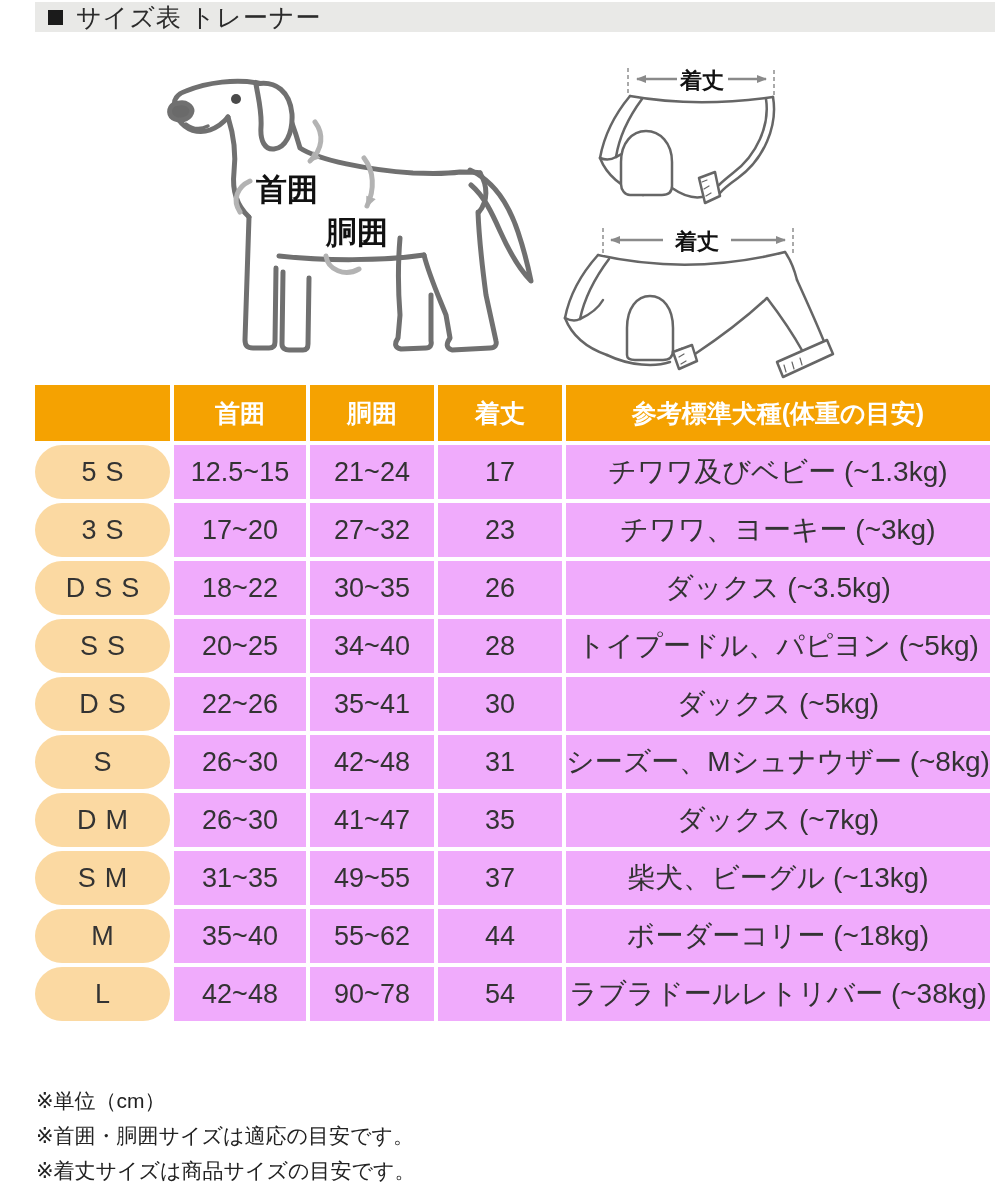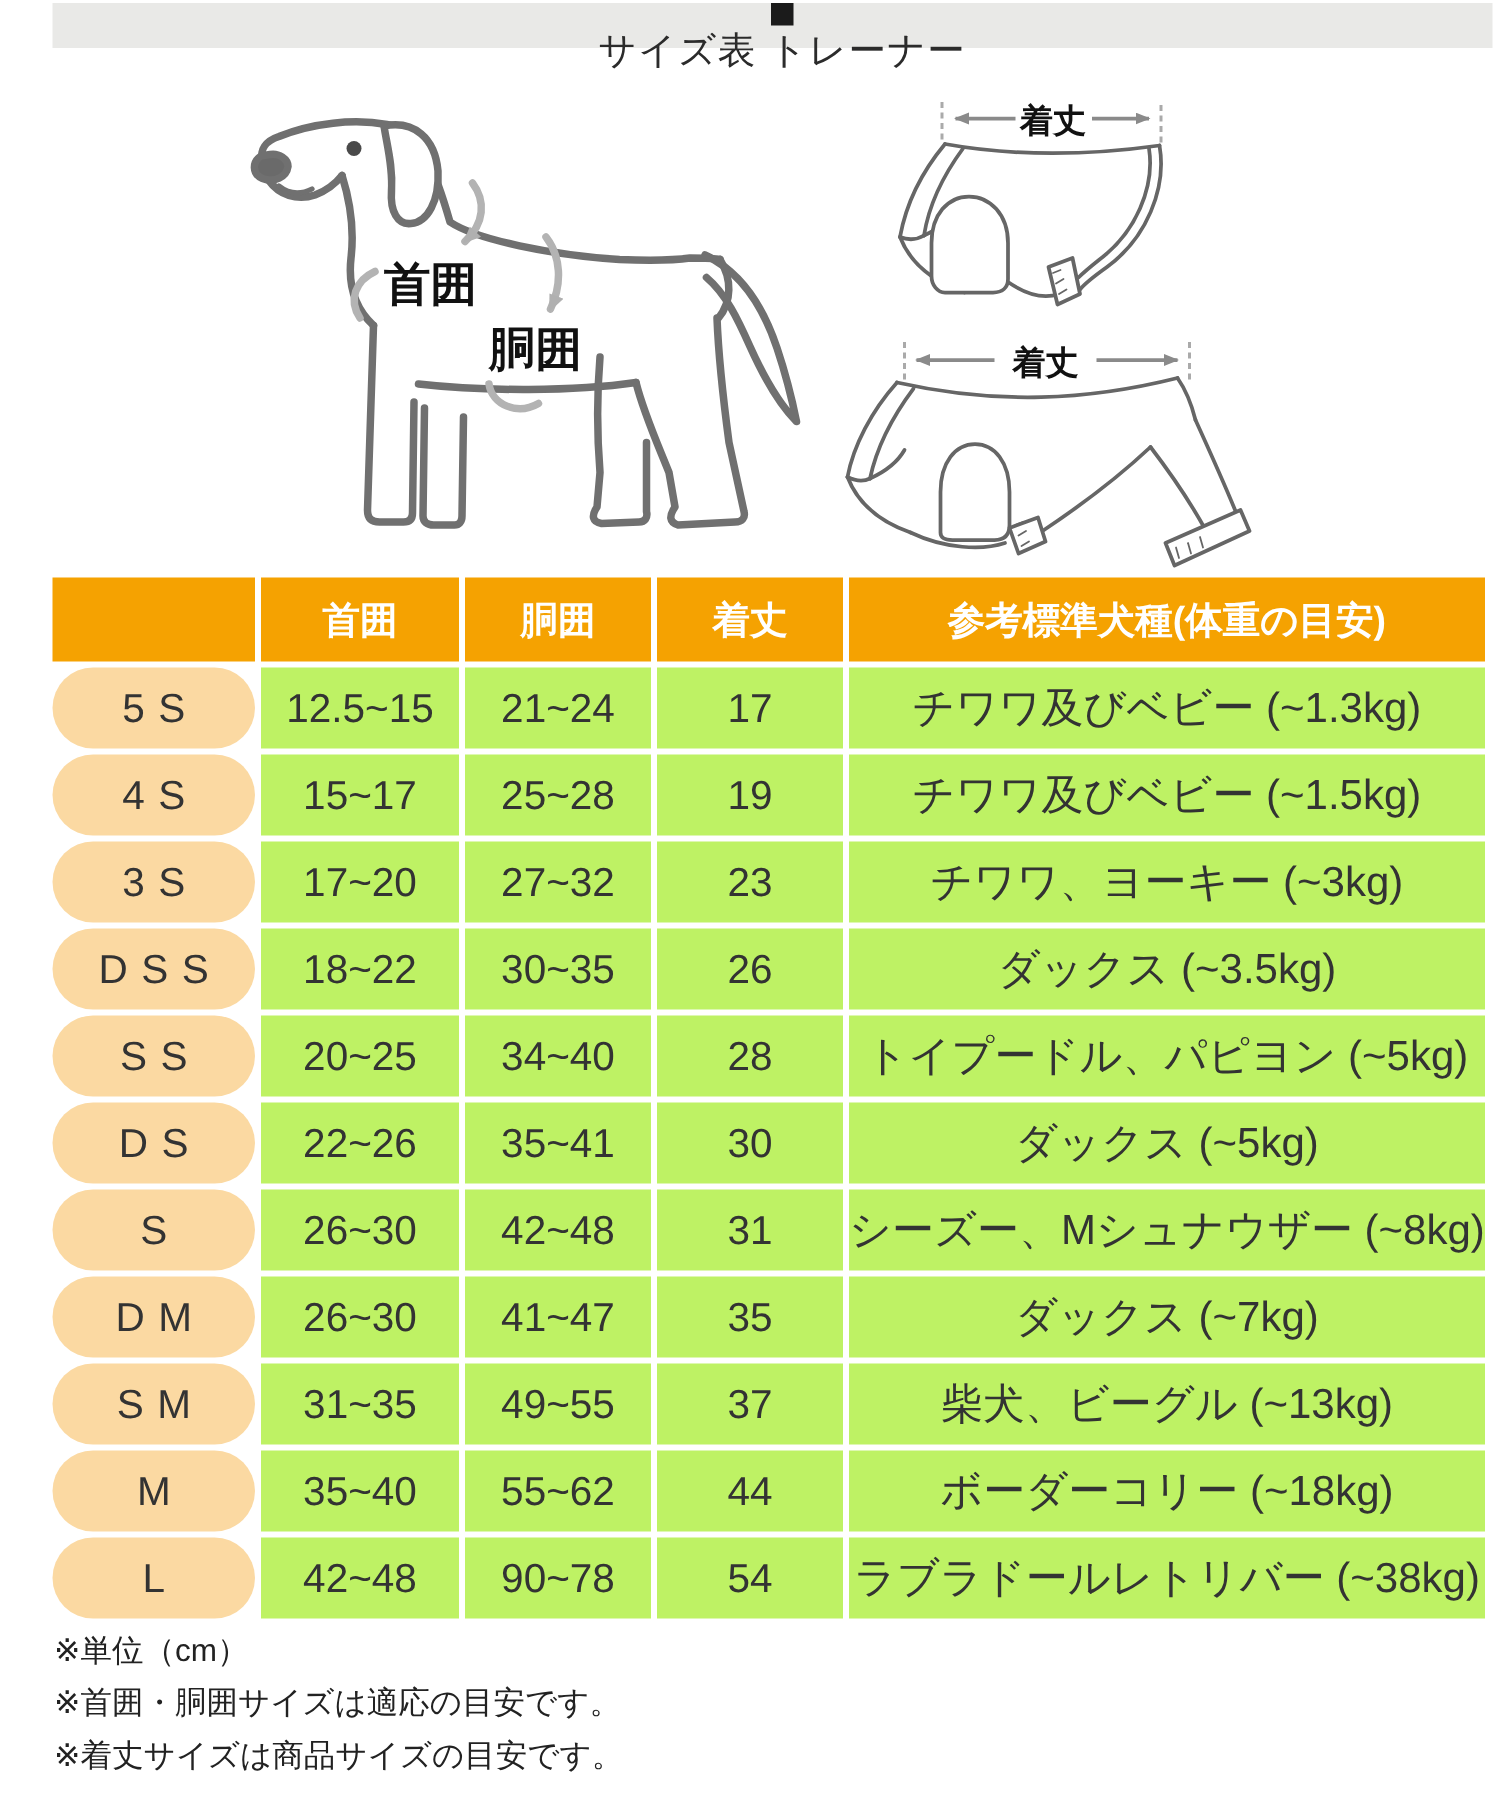--- a/index.html
+++ b/index.html
@@ -4,21 +4,21 @@
 <style>
   html,body{margin:0;padding:0;}
   body{
     width:999px;height:1200px;background:#ffffff;position:relative;
     font-family:"Liberation Sans","DejaVu Sans",sans-serif;
     -webkit-font-smoothing:antialiased;
   }
   
   .title-bar{
     position:absolute;left:35px;top:2px;width:960px;height:30px;
-    background:#e9e9e7;display:flex;align-items:center;flex-direction:column;
+    background:#e9e9e7;display:flex;align-items:center;
   }
   .bullet{width:15px;height:15px;background:#1b1b1b;margin-left:13px;flex:0 0 auto;}
   .title-text{font-size:25px;color:#2b2b2b;margin-left:13px;letter-spacing:1px;white-space:nowrap;}
 
   
   .fig{position:absolute;}
   #fig-dog{left:148px;top:60px;}
   #fig-g1{left:575px;top:58px;}
   #fig-g2{left:545px;top:222px;}
   svg text.kanji-big{font-size:31px;font-weight:bold;fill:#111;}
@@ -27,21 +27,21 @@
   
   table.size{
     position:absolute;left:31px;top:381px;
     border-collapse:separate;border-spacing:4px;table-layout:fixed;
   }
   table.size th{
     background:#f5a201;color:#ffffff;font-size:25px;font-weight:bold;
     height:56px;text-align:center;padding:0;
   }
   table.size td{
-    background:#bef264;color:#333333;font-size:27px;
+    background:#f0abfc;color:#333333;font-size:27px;
     height:54px;text-align:center;padding:0;white-space:nowrap;
   }
   table.size td.size-col{
     background:#fbd9a2;letter-spacing:9px;text-indent:9px;border-radius:27px;
   }
   table.size td.breed-col{font-size:28px;}
   .w0{width:135px;} .w1{width:132px;} .w2{width:124px;} .w3{width:124px;} .w4{width:395px;}
 
   
   .footnotes{
@@ -200,27 +200,20 @@
     <th>参考標準犬種(体重の目安)</th>
   </tr>
   <tr>
     <td class="size-col">5S</td>
     <td>12.5~15</td>
     <td>21~24</td>
     <td>17</td>
     <td class="breed-col">チワワ及びベビー (~1.3kg)</td>
   </tr>
   <tr>
-    <td class="size-col">4S</td>
-    <td>15~17</td>
-    <td>25~28</td>
-    <td>19</td>
-    <td class="breed-col">チワワ及びベビー (~1.5kg)</td>
-  </tr>
-  <tr>
     <td class="size-col">3S</td>
     <td>17~20</td>
     <td>27~32</td>
     <td>23</td>
     <td class="breed-col">チワワ、ヨーキー (~3kg)</td>
   </tr>
   <tr>
     <td class="size-col">DSS</td>
     <td>18~22</td>
     <td>30~35</td>

